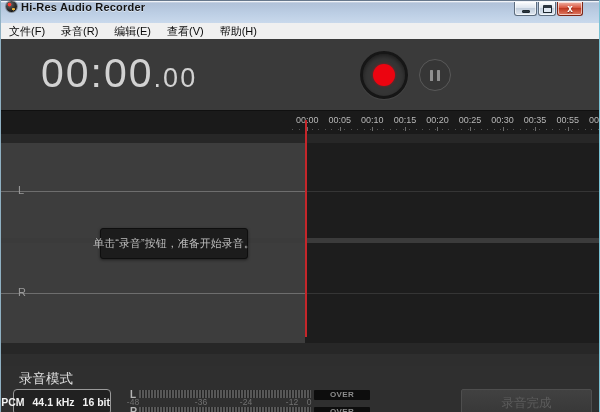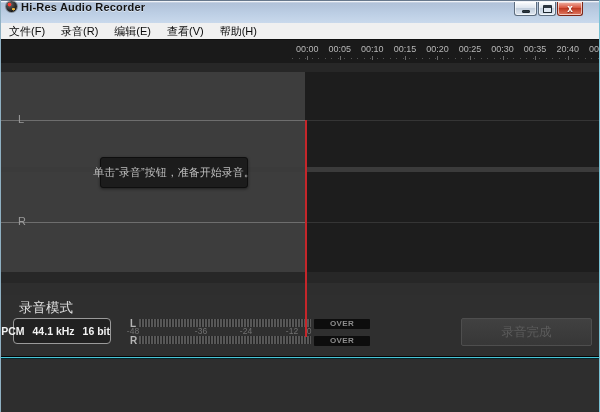--- a/index.html
+++ b/index.html
@@ -168,33 +168,45 @@
 
   <div class="menubar">
 
   <span class="menu-item">文件(F)</span>
       <span class="menu-item">录音(R)</span>
       <span class="menu-item">编辑(E)</span>
       <span class="menu-item">查看(V)</span>
       <span class="menu-item">帮助(H)</span>
     </div>
 
+  <div class="header noise">
+    <div class="timer">
+      <span class="timer-main">00:00</span><span class="timer-frac">.00</span>
+    </div>
+    <div class="record-btn">
+      <span class="record-dot"></span>
+    </div>
+    <div class="pause-btn">
+      <span class="pause-bar"></span>
+      <span class="pause-bar"></span>
+    </div>
+  </div>
 
   <div class="ruler">
     <div class="ruler-labels">
 
     <span class="ruler-label">00:00</span>
         <span class="ruler-label">00:05</span>
         <span class="ruler-label">00:10</span>
         <span class="ruler-label">00:15</span>
         <span class="ruler-label">00:20</span>
         <span class="ruler-label">00:25</span>
         <span class="ruler-label">00:30</span>
         <span class="ruler-label">00:35</span>
-        <span class="ruler-label">20:40</span>
+        <span class="ruler-label">00:55</span>
         <span class="ruler-label">00:45</span>
       </div>
     <div class="ruler-dots"></div>
   </div>
 
   <div class="strip strip1 noise"></div>
 
   <div class="wave">
     <div class="wave-played"></div>
     <div class="centerline cl-l"></div>

